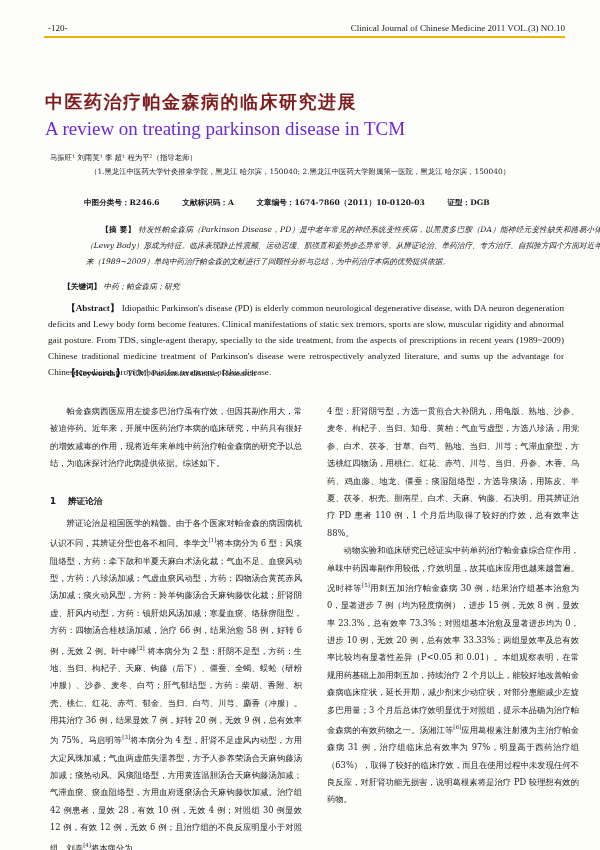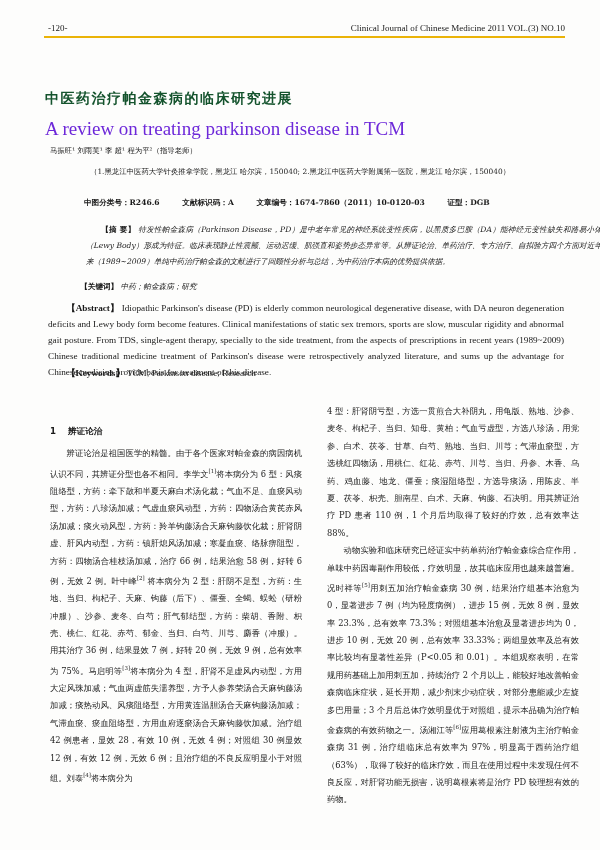--- a/index.html
+++ b/index.html
@@ -1,28 +1,28 @@
 <!DOCTYPE html>
 <html><head>
 <meta charset="utf-8">
 <style>
   html, body { margin:0; padding:0; }
   body { width:600px; height:850px; background:#fdfdfc; color:#1a1a1a; font-family:"DejaVu Serif","Liberation Serif",serif; position:relative; overflow:hidden; }
   .page { position:absolute; left:44px; top:0; width:521px; }
   .running-header { position:absolute; top:22px; left:0; width:521px; height:14px; font-family:"Liberation Serif",serif; font-size:9px; border-bottom:2px solid #eab308; }
   .running-header .pg { position:absolute; left:4px; top:1px; }
   .running-header .journal { position:absolute; right:0; top:1px; }
-  .title-cn { position:absolute; top:90px; left:1px; font-family:"DejaVu Sans",sans-serif; font-weight:bold; font-size:14px; letter-spacing:1.5px; color:#14532d; }
+  .title-cn { position:absolute; top:90px; left:1px; font-family:"DejaVu Sans",sans-serif; font-weight:bold; font-size:18px; letter-spacing:1.5px; color:#7f1d1d; }
   .title-en { position:absolute; top:118px; left:1px; font-family:"Liberation Serif",serif; font-size:19px; color:#6d28d9; }
-  .authors { position:absolute; top:146px; left:6px; font-size:7.4px; font-family:"DejaVu Serif",serif; }
+  .authors { position:absolute; top:153px; left:6px; font-size:7.4px; font-family:"DejaVu Serif",serif; }
   .affil { position:absolute; top:167px; left:6px; font-size:7.4px; font-family:"DejaVu Serif",serif; white-space:nowrap;margin-left:40px; }
   .meta-line { position:absolute; top:198px; left:40px; font-size:7.6px; font-weight:bold; font-family:"DejaVu Serif",serif; white-space:nowrap; }
   .meta-line span { margin-right:20px; }
   .abstract-cn { position:absolute; top:222px; left:4px; width:516px; font-size:7.6px; line-height:16px; text-indent:2em; text-align:justify; font-family:"DejaVu Serif",serif; font-style:italic;margin-left:38px; }
-  .kw-cn { position:absolute; top:282px; left:21px; width:516px; font-size:7.6px; text-indent:2em; font-family:"DejaVu Serif",serif; font-style:italic; }
+  .kw-cn { position:absolute; top:282px; left:4px; width:516px; font-size:7.6px; text-indent:2em; font-family:"DejaVu Serif",serif; font-style:italic; }
   .abstract-en { position:absolute; top:300px; left:4px; width:516px; font-family:"Liberation Serif",serif; font-size:9.2px; line-height:16px; text-indent:2em; text-align:justify; }
   .kw-en { position:absolute; top:367px; left:4px; width:516px; font-family:"Liberation Serif",serif; font-size:9.2px; text-indent:2em; }
   .b { font-weight:bold; font-style:normal; }
   .col { position:absolute; top:403px; width:252px; font-size:8.3px; line-height:17.4px; text-align:justify; font-family:"DejaVu Serif",serif; }
   .col.left { left:6px; }
   .col.right { left:283px; }
   .col p { margin:0; text-indent:2em; }
   .col p.noindent { text-indent:0; }
   .col h3 { margin:20px 0 5px 0; font-size:8.6px; font-weight:bold; font-family:"DejaVu Sans",sans-serif; }
   .col h3 .num { margin-right:12px; }
@@ -65,20 +65,21 @@
     <span class="b">【Abstract】</span>
     <span>Idiopathic Parkinson's disease (PD) is elderly common neurological degenerative disease, with DA neuron degeneration deficits and Lewy body form become features. Clinical manifestations of static sex tremors, sports are slow, muscular rigidity and abnormal gait posture. From TDS, single-agent therapy, specially to the side treatment, from the aspects of prescriptions in recent years (1989~2009) Chinese traditional medicine treatment of Parkinson's disease were retrospectively analyzed literature, and sums up the advantage for Chinese medicine provide basis for treatment of this disease.</span>
   </div>
 
   <div class="kw-en">
     <span class="b">【Keywords】</span>
     <span>TCM; Parkinson disease; Research</span>
   </div>
 
   <div class="col left">
+    <p>帕金森病西医应用左旋多巴治疗虽有疗效，但因其副作用大，常被迫停药。近年来，开展中医药治疗本病的临床研究，中药具有很好的增效减毒的作用，现将近年来单纯中药治疗帕金森病的研究予以总结，为临床探讨治疗此病提供依据。综述如下。</p>
     <h3>
       <span class="num">1</span><span>辨证论治</span>
     </h3>
     <p><span>辨证论治是祖国医学的精髓。由于各个医家对帕金森的病因病机认识不同，其辨证分型也各不相同。李学文</span><sup>[1]</sup><span>将本病分为 6 型：风痰阻络型，方药：牵下散和半夏天麻白术汤化裁；气血不足、血瘀风动型，方药：八珍汤加减；气虚血瘀风动型，方药：四物汤合黄芪赤风汤加减；痰火动风型，方药：羚羊钩藤汤合天麻钩藤饮化裁；肝肾阴虚、肝风内动型，方药：镇肝熄风汤加减；寒凝血瘀、络脉痹阻型，方药：四物汤合桂枝汤加减，治疗 66 例，结果治愈 58 例，好转 6 例，无效 2 例。叶中峰</span><sup>[2]</sup><span> 将本病分为 2 型：肝阴不足型，方药：生地、当归、枸杞子、天麻、钩藤（后下）、僵蚕、全蝎、蜈蚣（研粉冲服）、沙参、麦冬、白芍；肝气郁结型，方药：柴胡、香附、枳壳、桃仁、红花、赤芍、郁金、当归、白芍、川芎、麝香（冲服）。用其治疗 36 例，结果显效 7 例，好转 20 例，无效 9 例，总有效率为 75%。马启明等</span><sup>[3]</sup><span>将本病分为 4 型，肝肾不足虚风内动型，方用大定风珠加减；气血两虚筋失濡养型，方予人参养荣汤合天麻钩藤汤加减；痰热动风、风痰阻络型，方用黄连温胆汤合天麻钩藤汤加减；气滞血瘀、瘀血阻络型，方用血府逐瘀汤合天麻钩藤饮加减。治疗组 42 例患者，显效 28，有效 10 例，无效 4 例；对照组 30 例显效 12 例，有效 12 例，无效 6 例；且治疗组的不良反应明显小于对照组。刘泰</span><sup>[4]</sup><span>将本病分为</span></p>
   </div>
 
   <div class="col right">
     <p class="noindent">4 型：肝肾阴亏型，方选一贯煎合大补阴丸，用龟版、熟地、沙参、麦冬、枸杞子、当归、知母、黄柏；气血亏虚型，方选八珍汤，用党参、白术、茯苓、甘草、白芍、熟地、当归、川芎；气滞血瘀型，方选桃红四物汤，用桃仁、红花、赤芍、川芎、当归、丹参、木香、乌药、鸡血藤、地龙、僵蚕；痰湿阻络型，方选导痰汤，用陈皮、半夏、茯苓、枳壳、胆南星、白术、天麻、钩藤、石决明。用其辨证治疗 PD 患者 110 例，1 个月后均取得了较好的疗效，总有效率达 88%。</p>
     <p><span>动物实验和临床研究已经证实中药单药治疗帕金森综合症作用，单味中药因毒副作用较低，疗效明显，故其临床应用也越来越普遍。况时祥等</span><sup>[5]</sup><span>用刺五加治疗帕金森病 30 例，结果治疗组基本治愈为 0，显著进步 7 例（均为轻度病例），进步 15 例，无效 8 例，显效率 23.3%，总有效率 73.3%；对照组基本治愈及显著进步均为 0，进步 10 例，无效 20 例，总有效率 33.33%；两组显效率及总有效率比较均有显著性差异（P&lt;0.05 和 0.01）。本组观察表明，在常规用药基础上加用刺五加，持续治疗 2 个月以上，能较好地改善帕金森病临床症状，延长开期，减少剂末少动症状，对部分患能减少左旋多巴用量；3 个月后总体疗效明显优于对照组，提示本品确为治疗帕金森病的有效药物之一。汤湘江等</span><sup>[6]</sup><span>应用葛根素注射液为主治疗帕金森病 31 例，治疗组临床总有效率为 97%，明显高于西药治疗组（63%），取得了较好的临床疗效，而且在使用过程中未发现任何不良反应，对肝肾功能无损害，说明葛根素将是治疗 PD 较理想有效的药物。</span></p>
   </div>

